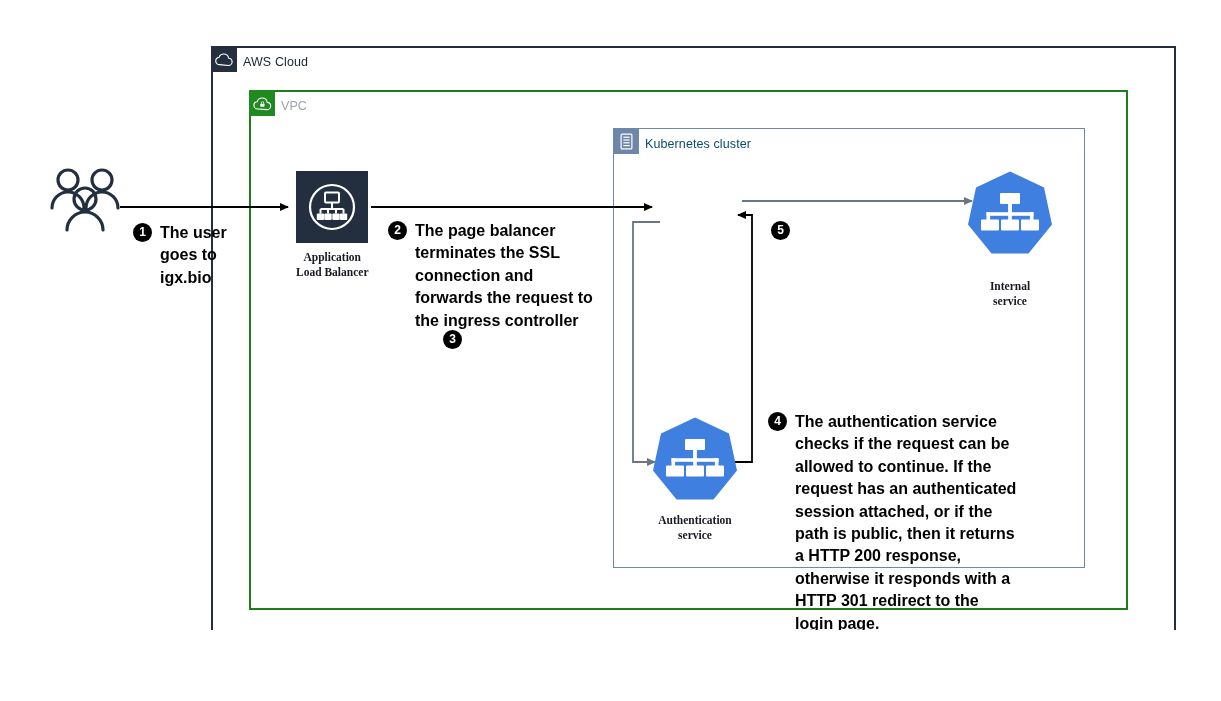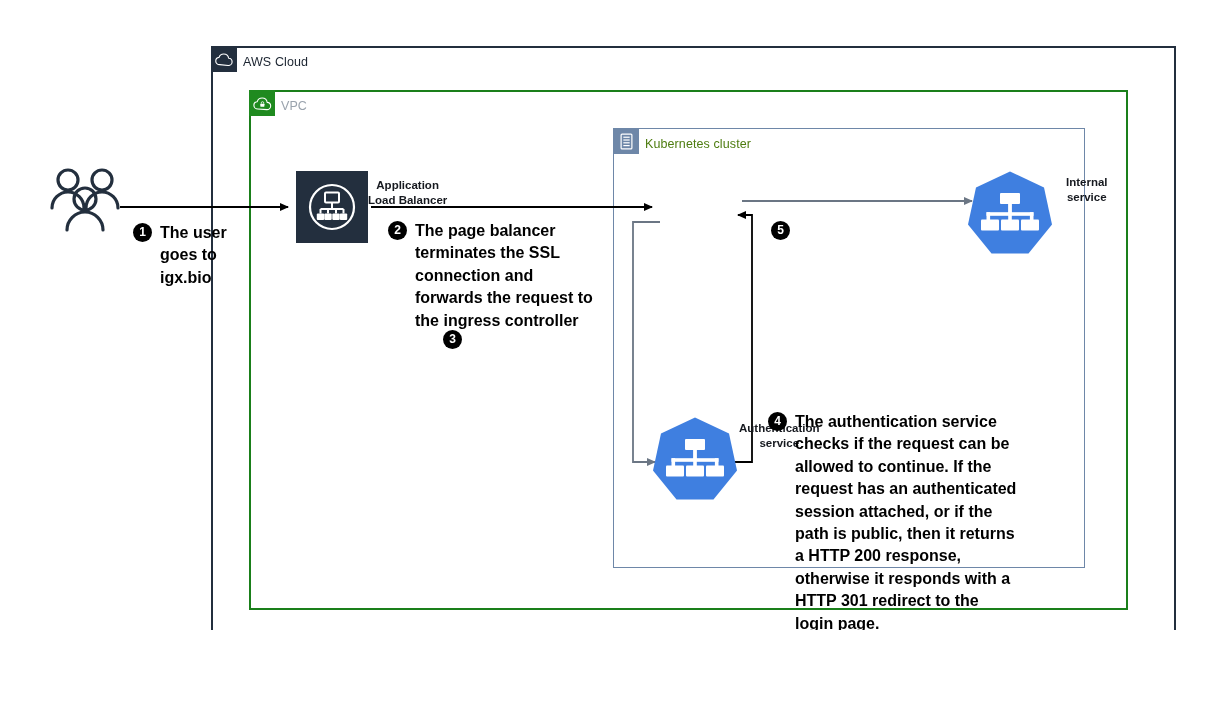--- a/index.html
+++ b/index.html
@@ -42,27 +42,29 @@
   .badge-k8s { background: #6e87a8; }
 
   .group-label {
     position: absolute;
     font-size: 12.5px;
     letter-spacing: .1px;
     white-space: nowrap;
   }
   .label-aws { color: #1b2430; }
   .label-vpc { color: #9aa3ad; }
-  .label-k8s { color: #4d7c0f; text-align: center; }
+  .label-k8s { color: #0c4a6e; text-align: center; }
 
   
   .node {
     position: absolute;
     display: flex;
-    flex-direction: row;
+    flex-direction: column;
+    align-items: center;
+    font-family: Liberation Serif, serif;
   }
   .node-icon {
     position: relative;
     display: block;
   }
   .node-label {
     margin-top: 7px;
     text-align: center;
     font-size: 11.5px;
     font-weight: bold;

